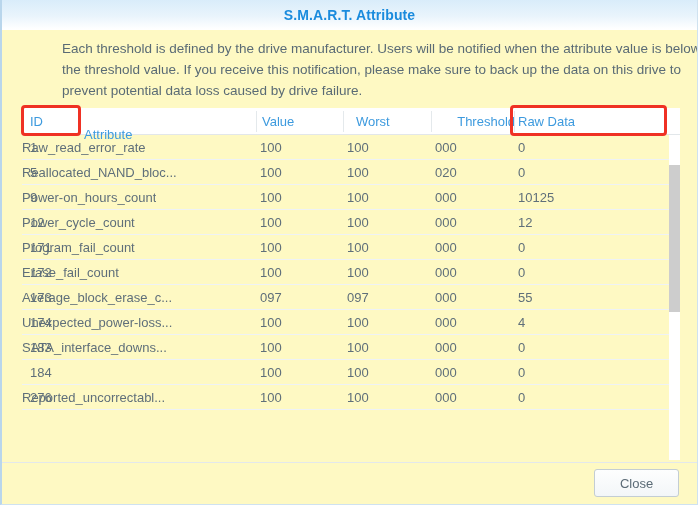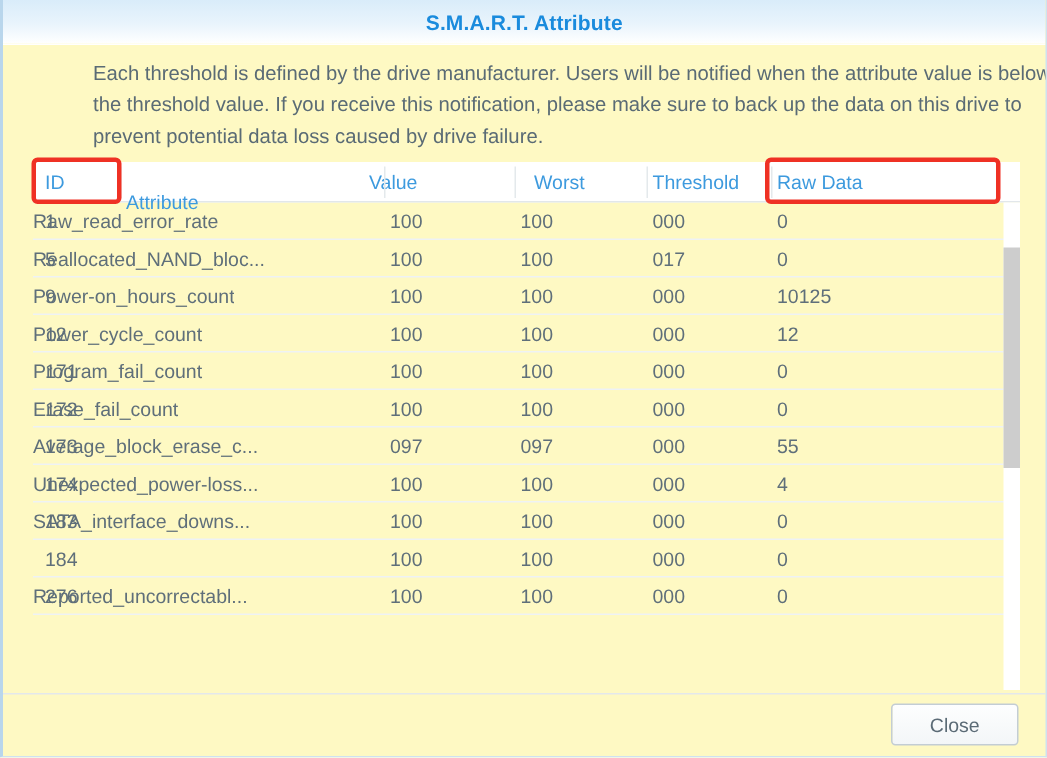--- a/index.html
+++ b/index.html
@@ -168,23 +168,23 @@
     <div id="title-text">S.M.A.R.T. Attribute</div>
   </div>
 
   <div id="description">Each threshold is defined by the drive manufacturer. Users will be notified when the attribute value is below the threshold value. If you receive this notification, please make sure to back up the data on this drive to prevent potential data loss caused by drive failure.</div>
 
   <div id="table-wrap">
 
     <div id="thead">
         <div class="th" style="left: 8px; width: 50px;">ID</div>
         <div class="th" style="left: 62px; width: 172px; margin-top: 13px;">Attribute</div>
-        <div class="th" style="left: 224px; width: 80px;">Value</div>
+        <div class="th" style="left: 240px; width: 80px;">Value</div>
         <div class="th" style="left: 334px; width: 80px;">Worst</div>
-        <div class="th" style="left: 413px; width: 80px;">Threshold</div>
+        <div class="th" style="left: 413px; width: 80px; text-align: right;">Threshold</div>
         <div class="th" style="left: 496px; width: 150px;">Raw Data</div>
         <div class="th-sep" style="left: 58px;"></div>
         <div class="th-sep" style="left: 234px;"></div>
         <div class="th-sep" style="left: 321px;"></div>
         <div class="th-sep" style="left: 409px;"></div>
         <div class="th-sep" style="left: 492px;"></div>
       </div>
 
     <div id="tbody">
         <div class="row">
@@ -193,21 +193,21 @@
           <div class="cell c-value">100</div>
           <div class="cell c-worst">100</div>
           <div class="cell c-threshold">000</div>
           <div class="cell c-raw">0</div>
         </div>
         <div class="row">
           <div class="cell c-id">5</div>
           <div class="cell c-attribute">Reallocated_NAND_bloc...</div>
           <div class="cell c-value">100</div>
           <div class="cell c-worst">100</div>
-          <div class="cell c-threshold">017</div>
+          <div class="cell c-threshold">020</div>
           <div class="cell c-raw">0</div>
         </div>
         <div class="row">
           <div class="cell c-id">9</div>
           <div class="cell c-attribute">Power-on_hours_count</div>
           <div class="cell c-value">100</div>
           <div class="cell c-worst">100</div>
           <div class="cell c-threshold">000</div>
           <div class="cell c-raw">10125</div>
         </div>

